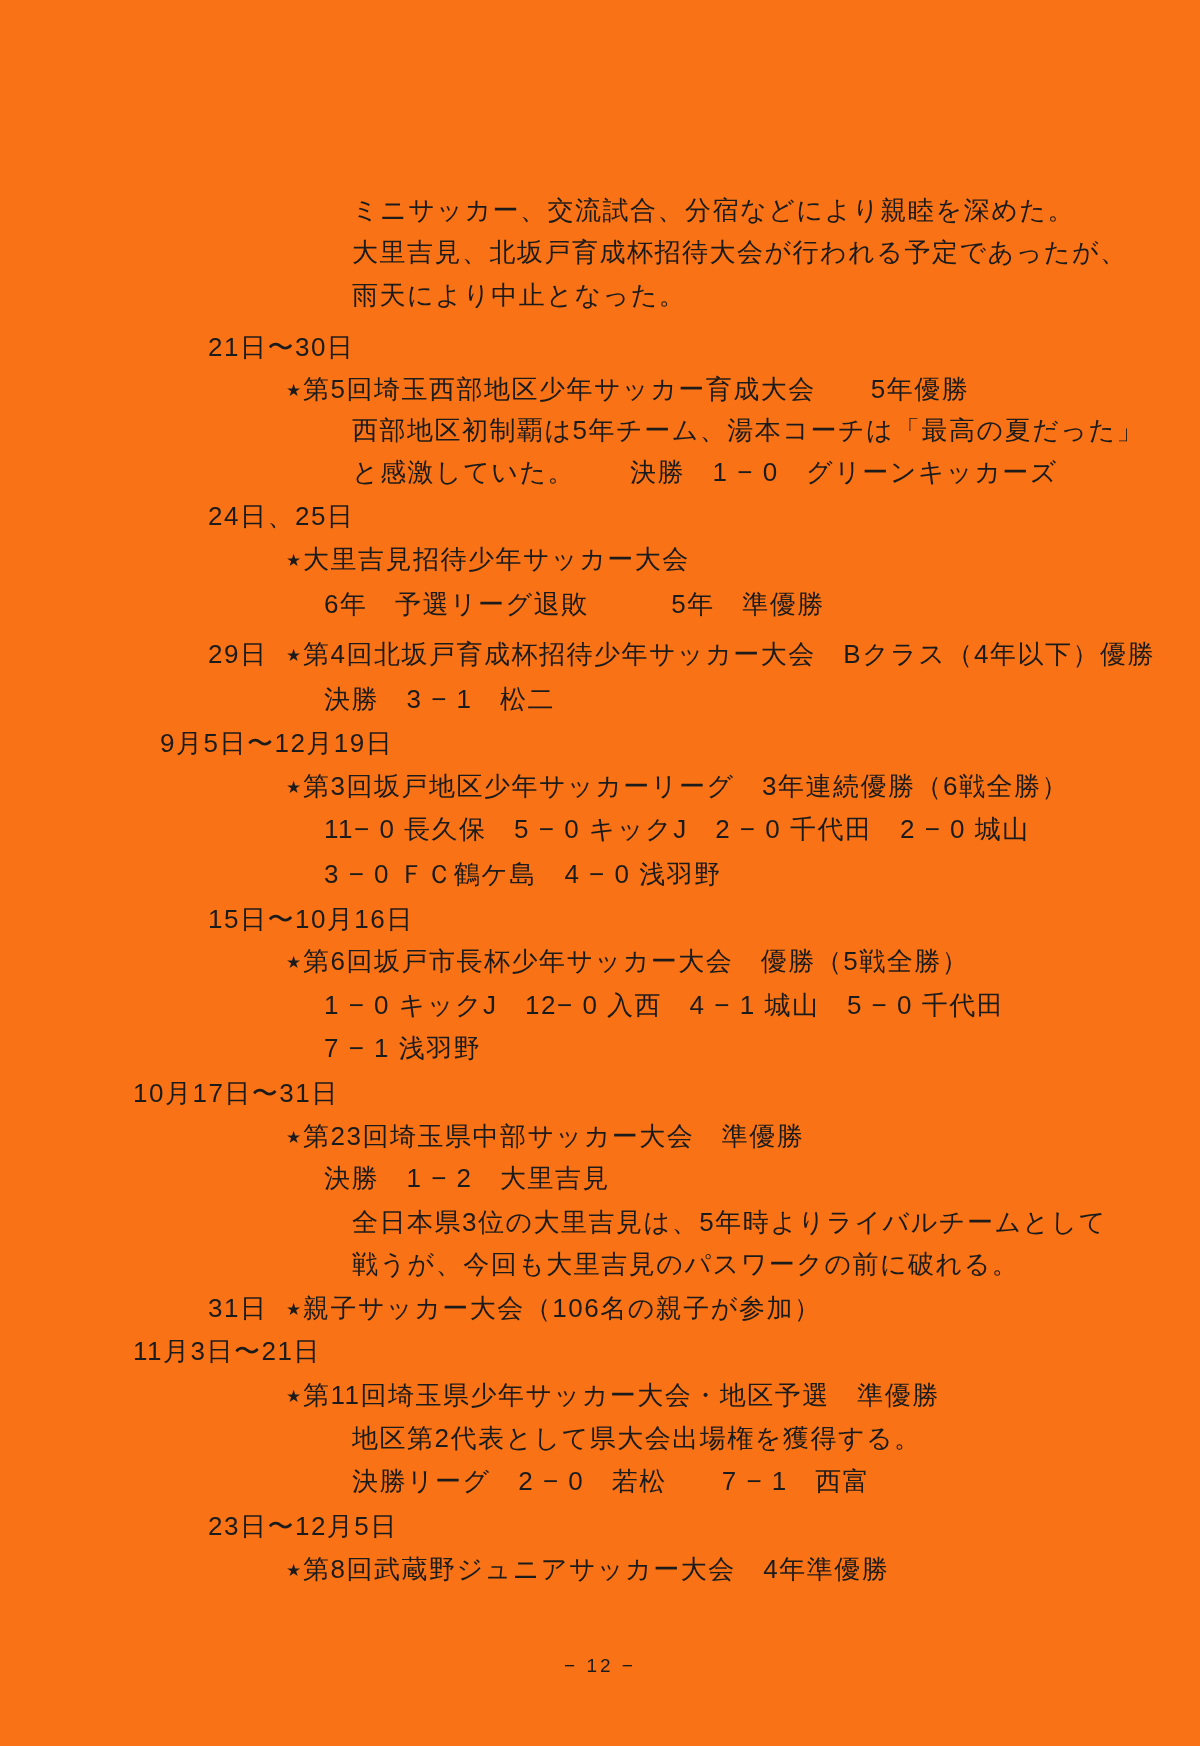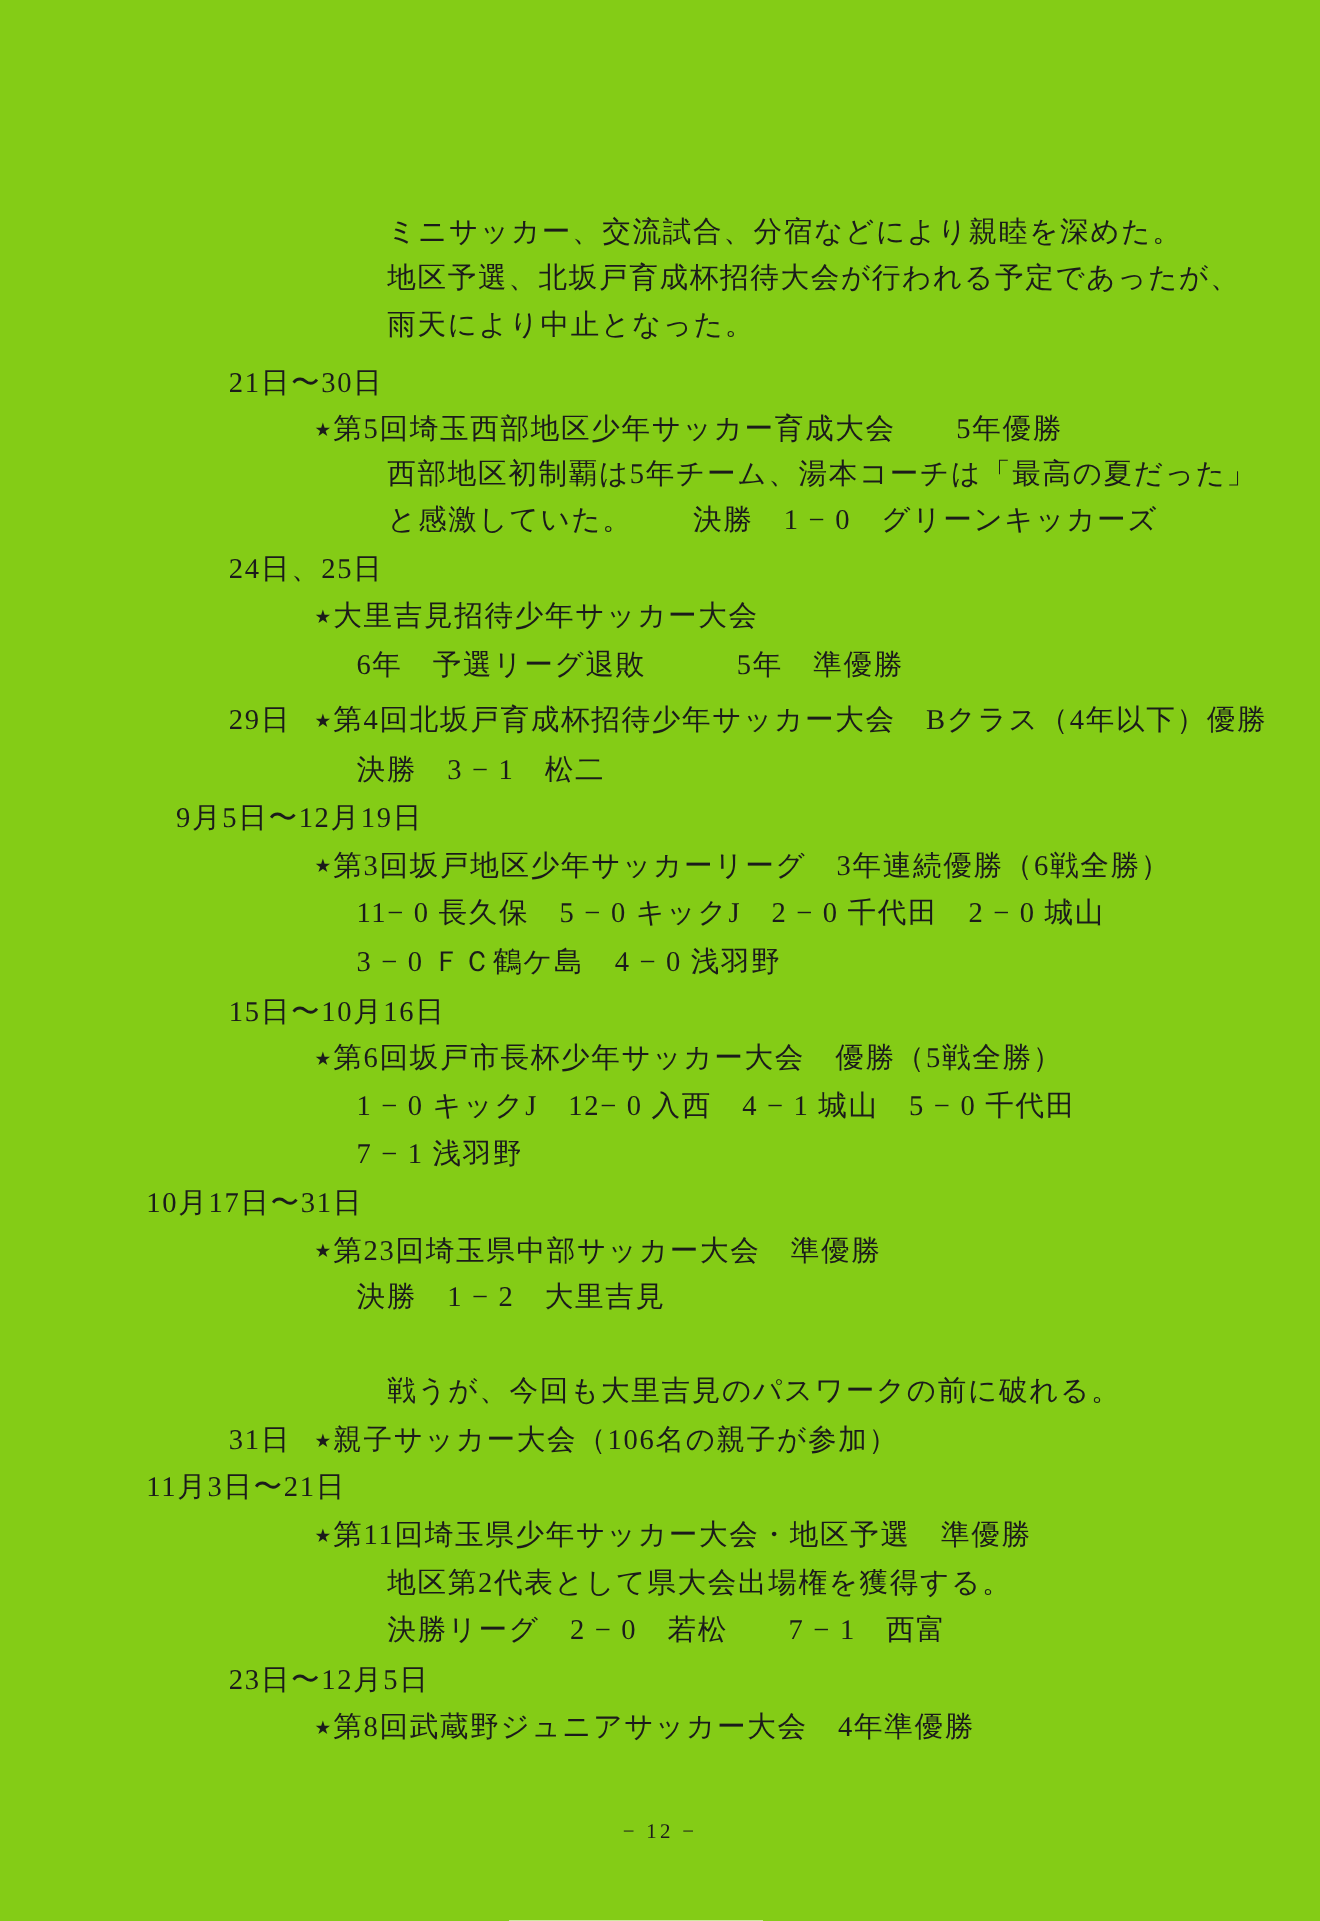--- a/index.html
+++ b/index.html
@@ -4,23 +4,23 @@
 <style>
   html, body {
     margin: 0;
     padding: 0;
     background: #ffffff;
   }
   .page {
     position: relative;
     width: 1200px;
     height: 1746px;
-    background: #84cc16;
+    background: #f97316;
     overflow: hidden;
-    font-family: Liberation Serif, serif;
+    font-family: Liberation Sans, sans-serif;
     color: #1b1b1b;
   }
   .lines-layer {
     position: absolute;
     inset: 0;
   }
   .line {
     position: absolute;
     left: 0;
     top: 0;
@@ -56,21 +56,21 @@
 </style>
 </head>
 <body>
 
 <div class="page">
   <div class="lines-layer">
       <div class="line" style="top: 196px;">
         <span class="seg x-body">ミニサッカー、交流試合、分宿などにより親睦を深めた。</span>
       </div>
       <div class="line" style="top: 238px;">
-        <span class="seg x-body">地区予選、北坂戸育成杯招待大会が行われる予定であったが、</span>
+        <span class="seg x-body">大里吉見、北坂戸育成杯招待大会が行われる予定であったが、</span>
       </div>
       <div class="line" style="top: 281px;">
         <span class="seg x-body">雨天により中止となった。</span>
       </div>
       <div class="line" style="top: 333px;">
         <span class="seg x-day">21日〜30日</span>
       </div>
       <div class="line" style="top: 375px;">
         <span class="seg x-star">★</span>
         <span class="seg x-entry">第5回埼玉西部地区少年サッカー育成大会　　5年優勝</span>
@@ -128,20 +128,23 @@
       <div class="line" style="top: 1079px;">
         <span class="seg x-month">10月17日〜31日</span>
       </div>
       <div class="line" style="top: 1122px;">
         <span class="seg x-star">★</span>
         <span class="seg x-entry">第23回埼玉県中部サッカー大会　準優勝</span>
       </div>
       <div class="line" style="top: 1164px; text-align: right;">
         <span class="seg x-score">決勝　1 − 2　大里吉見</span>
       </div>
+      <div class="line" style="top: 1208px;">
+        <span class="seg x-body">全日本県3位の大里吉見は、5年時よりライバルチームとして</span>
+      </div>
       <div class="line" style="top: 1250px;">
         <span class="seg x-body">戦うが、今回も大里吉見のパスワークの前に破れる。</span>
       </div>
       <div class="line" style="top: 1294px;">
         <span class="seg x-day">31日</span>
         <span class="seg x-star">★</span>
         <span class="seg x-entry">親子サッカー大会（106名の親子が参加）</span>
       </div>
       <div class="line" style="top: 1337px;">
         <span class="seg x-month">11月3日〜21日</span>

